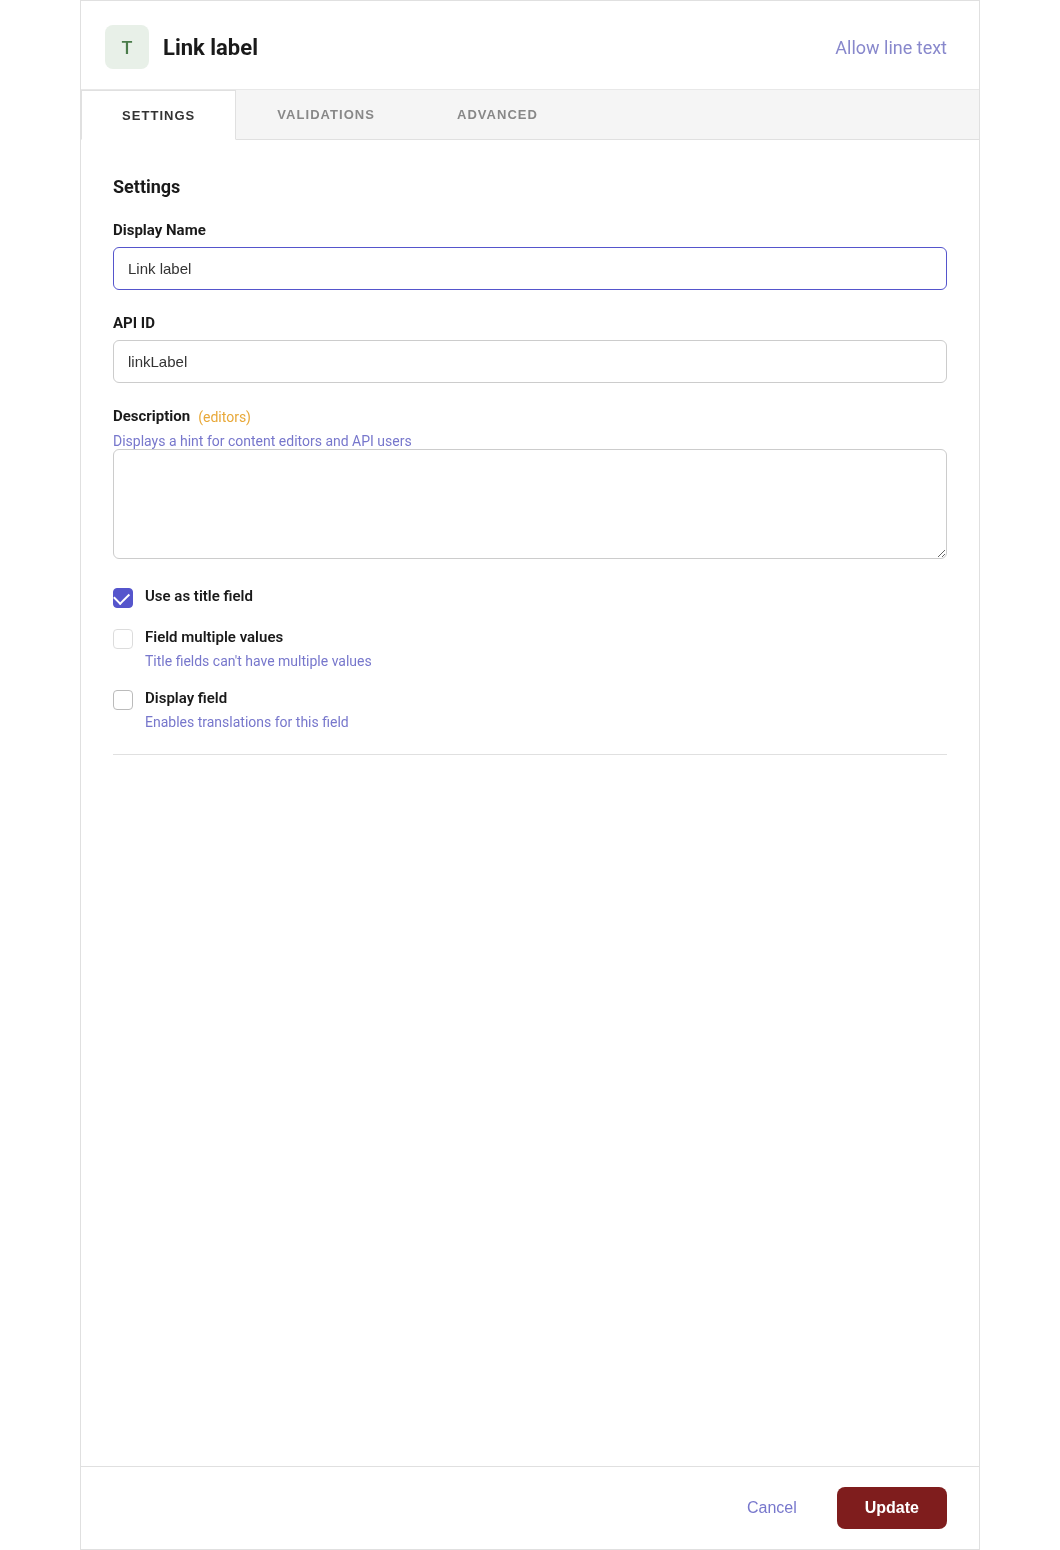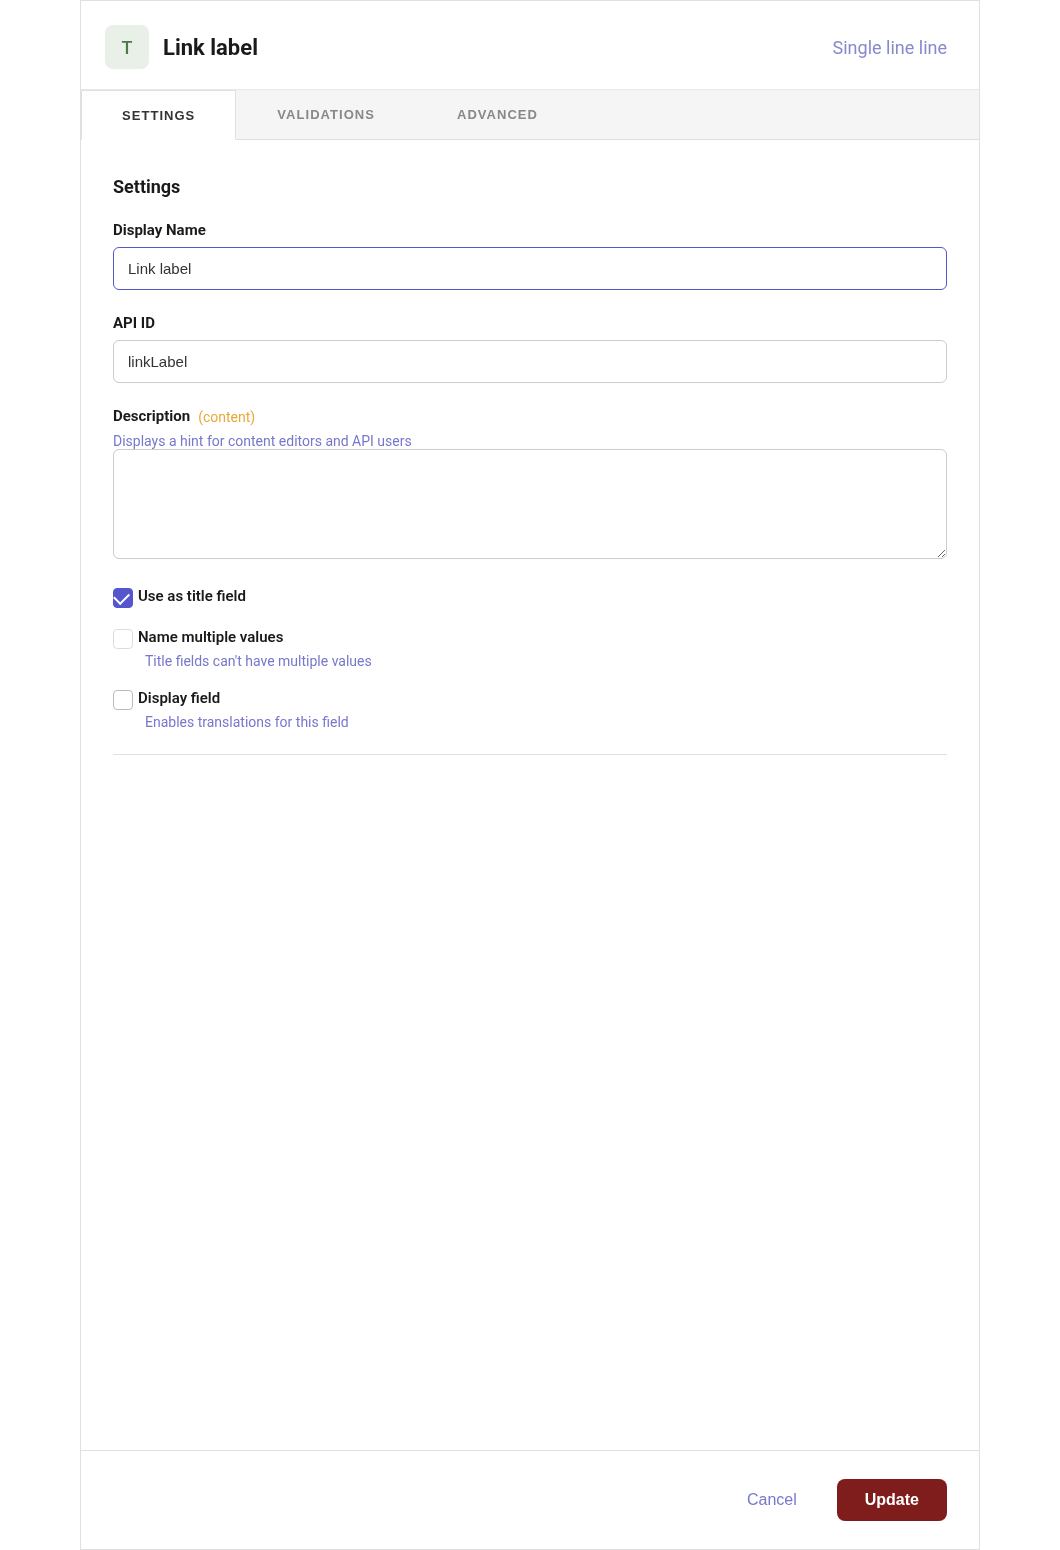--- a/index.html
+++ b/index.html
@@ -170,21 +170,21 @@
       margin-bottom: 20px;
     }
 
     .option-item {
       margin-bottom: 20px;
     }
 
     .option-row {
       display: flex;
       align-items: flex-start;
-      gap: 5px;
+      gap: 12px;
       margin-bottom: 4px;
     }
 
     .checkbox {
       width: 20px;
       height: 20px;
       border: 1.5px solid #bbbbbb;
       border-radius: 4px;
       background: #ffffff;
       display: flex;
@@ -233,21 +233,21 @@
       border: none;
       border-top: 1px solid #e0e0e0;
       margin: 24px 0 0 0;
     }
 
     
     .footer {
       display: flex;
       justify-content: flex-end;
       align-items: center;
-      padding: 28px 32px;
+      padding: 20px 32px;
       gap: 16px;
       border-top: 1px solid #e0e0e0;
     }
 
     .btn-cancel {
       padding: 12px 24px;
       font-size: 16px;
       font-weight: 500;
       color: #7777cc;
       background: transparent;
@@ -284,21 +284,21 @@
 
 <div class="panel">
 
   <div class="header">
     <div class="header-left">
       <div class="field-icon">
         <span>T</span>
       </div>
       <h1 class="header-title">Link label</h1>
     </div>
-    <span class="header-type">Single line line</span>
+    <span class="header-type">Allow line text</span>
   </div>
 
   <div class="tabs">
     <button class="tab active">SETTINGS</button>
     <button class="tab">VALIDATIONS</button>
     <button class="tab">ADVANCED</button>
   </div>
 
   <div class="content">
 
@@ -314,39 +314,39 @@
     <div class="field-group">
       <div class="field-label">
         <span>API ID</span>
       </div>
       <input type="text" class="text-input" value="linkLabel" style="">
     </div>
 
     <div class="field-group">
       <div class="field-label">
         <span>Description</span>
-        <span class="field-label-optional">(content)</span>
+        <span class="field-label-optional">(editors)</span>
       </div>
       <div class="field-hint">Displays a hint for content editors and API users</div>
       <textarea class="textarea-input" style=""></textarea>
     </div>
 
     <div class="field-group">
 
       <div class="option-item">
         <div class="option-row">
           <div class="checkbox checked"></div>
           <span class="option-label">Use as title field</span>
         </div>
       </div>
 
       <div class="option-item">
         <div class="option-row">
           <div class="checkbox disabled"></div>
-          <span class="option-label">Name multiple values</span>
+          <span class="option-label">Field multiple values</span>
         </div>
         <div class="option-desc">Title fields can't have multiple values</div>
       </div>
 
       <div class="option-item">
         <div class="option-row">
           <div class="checkbox"></div>
           <span class="option-label">Display field</span>
         </div>
         <div class="option-desc">Enables translations for this field</div>

